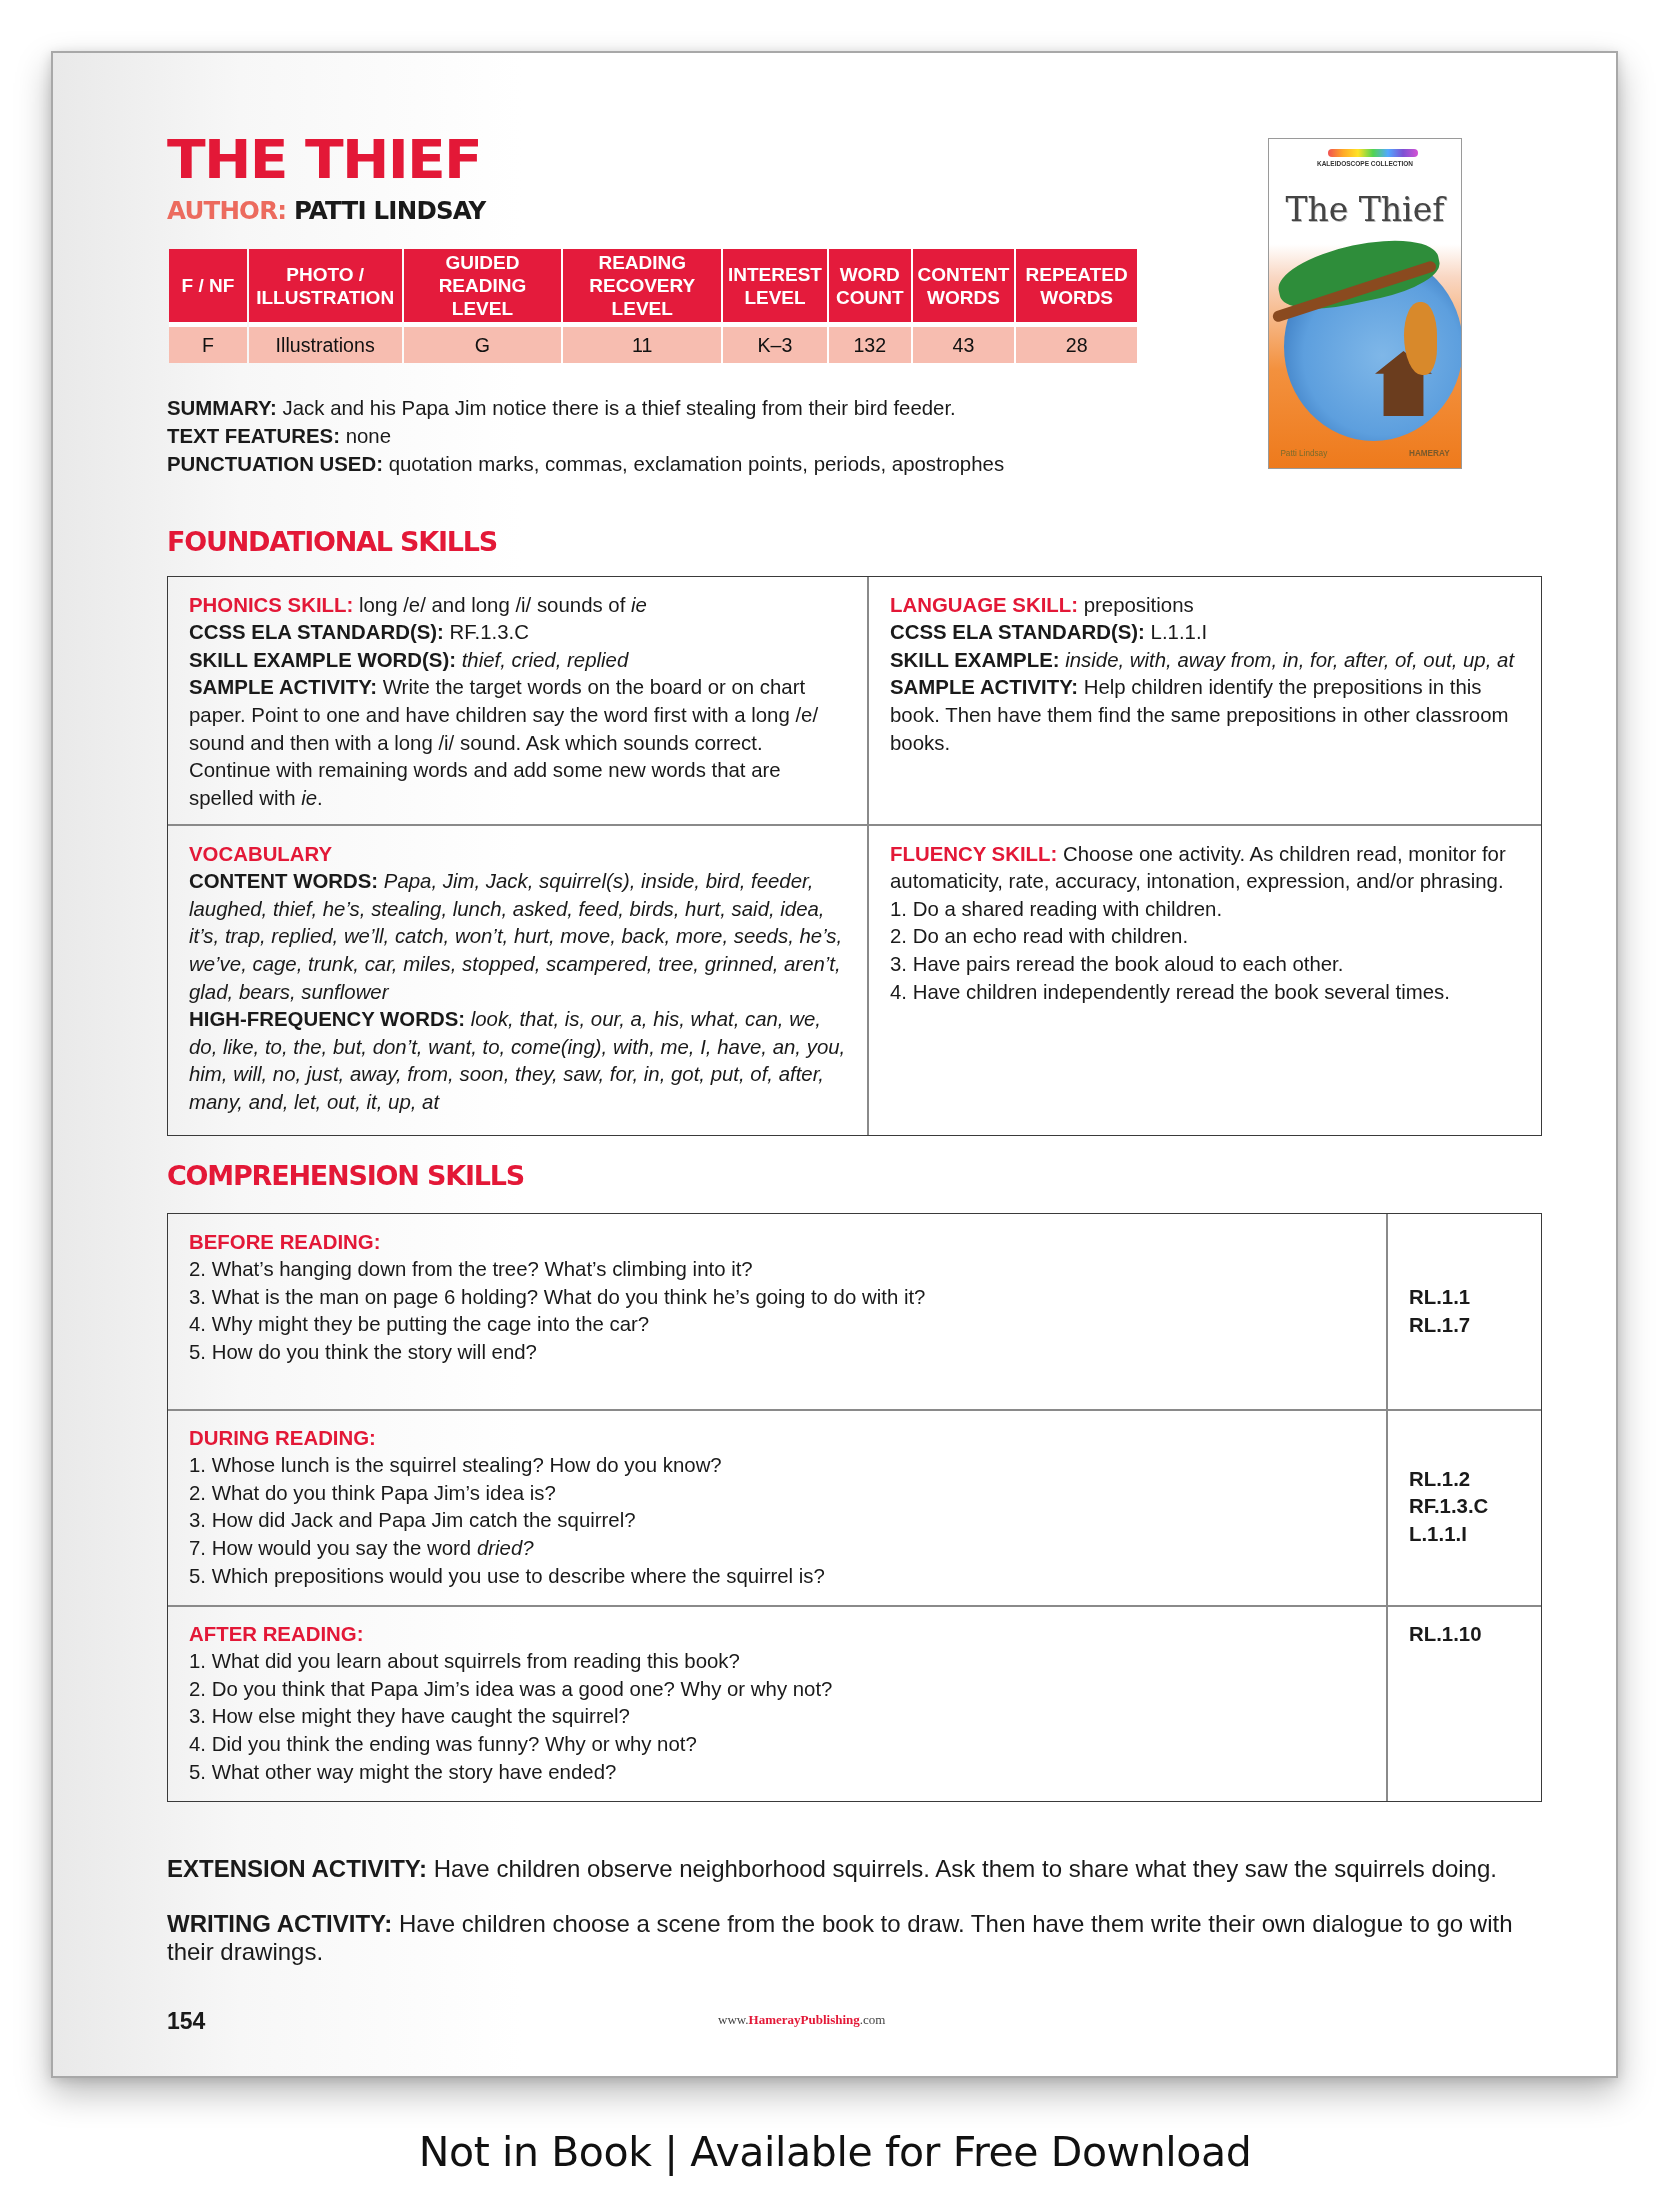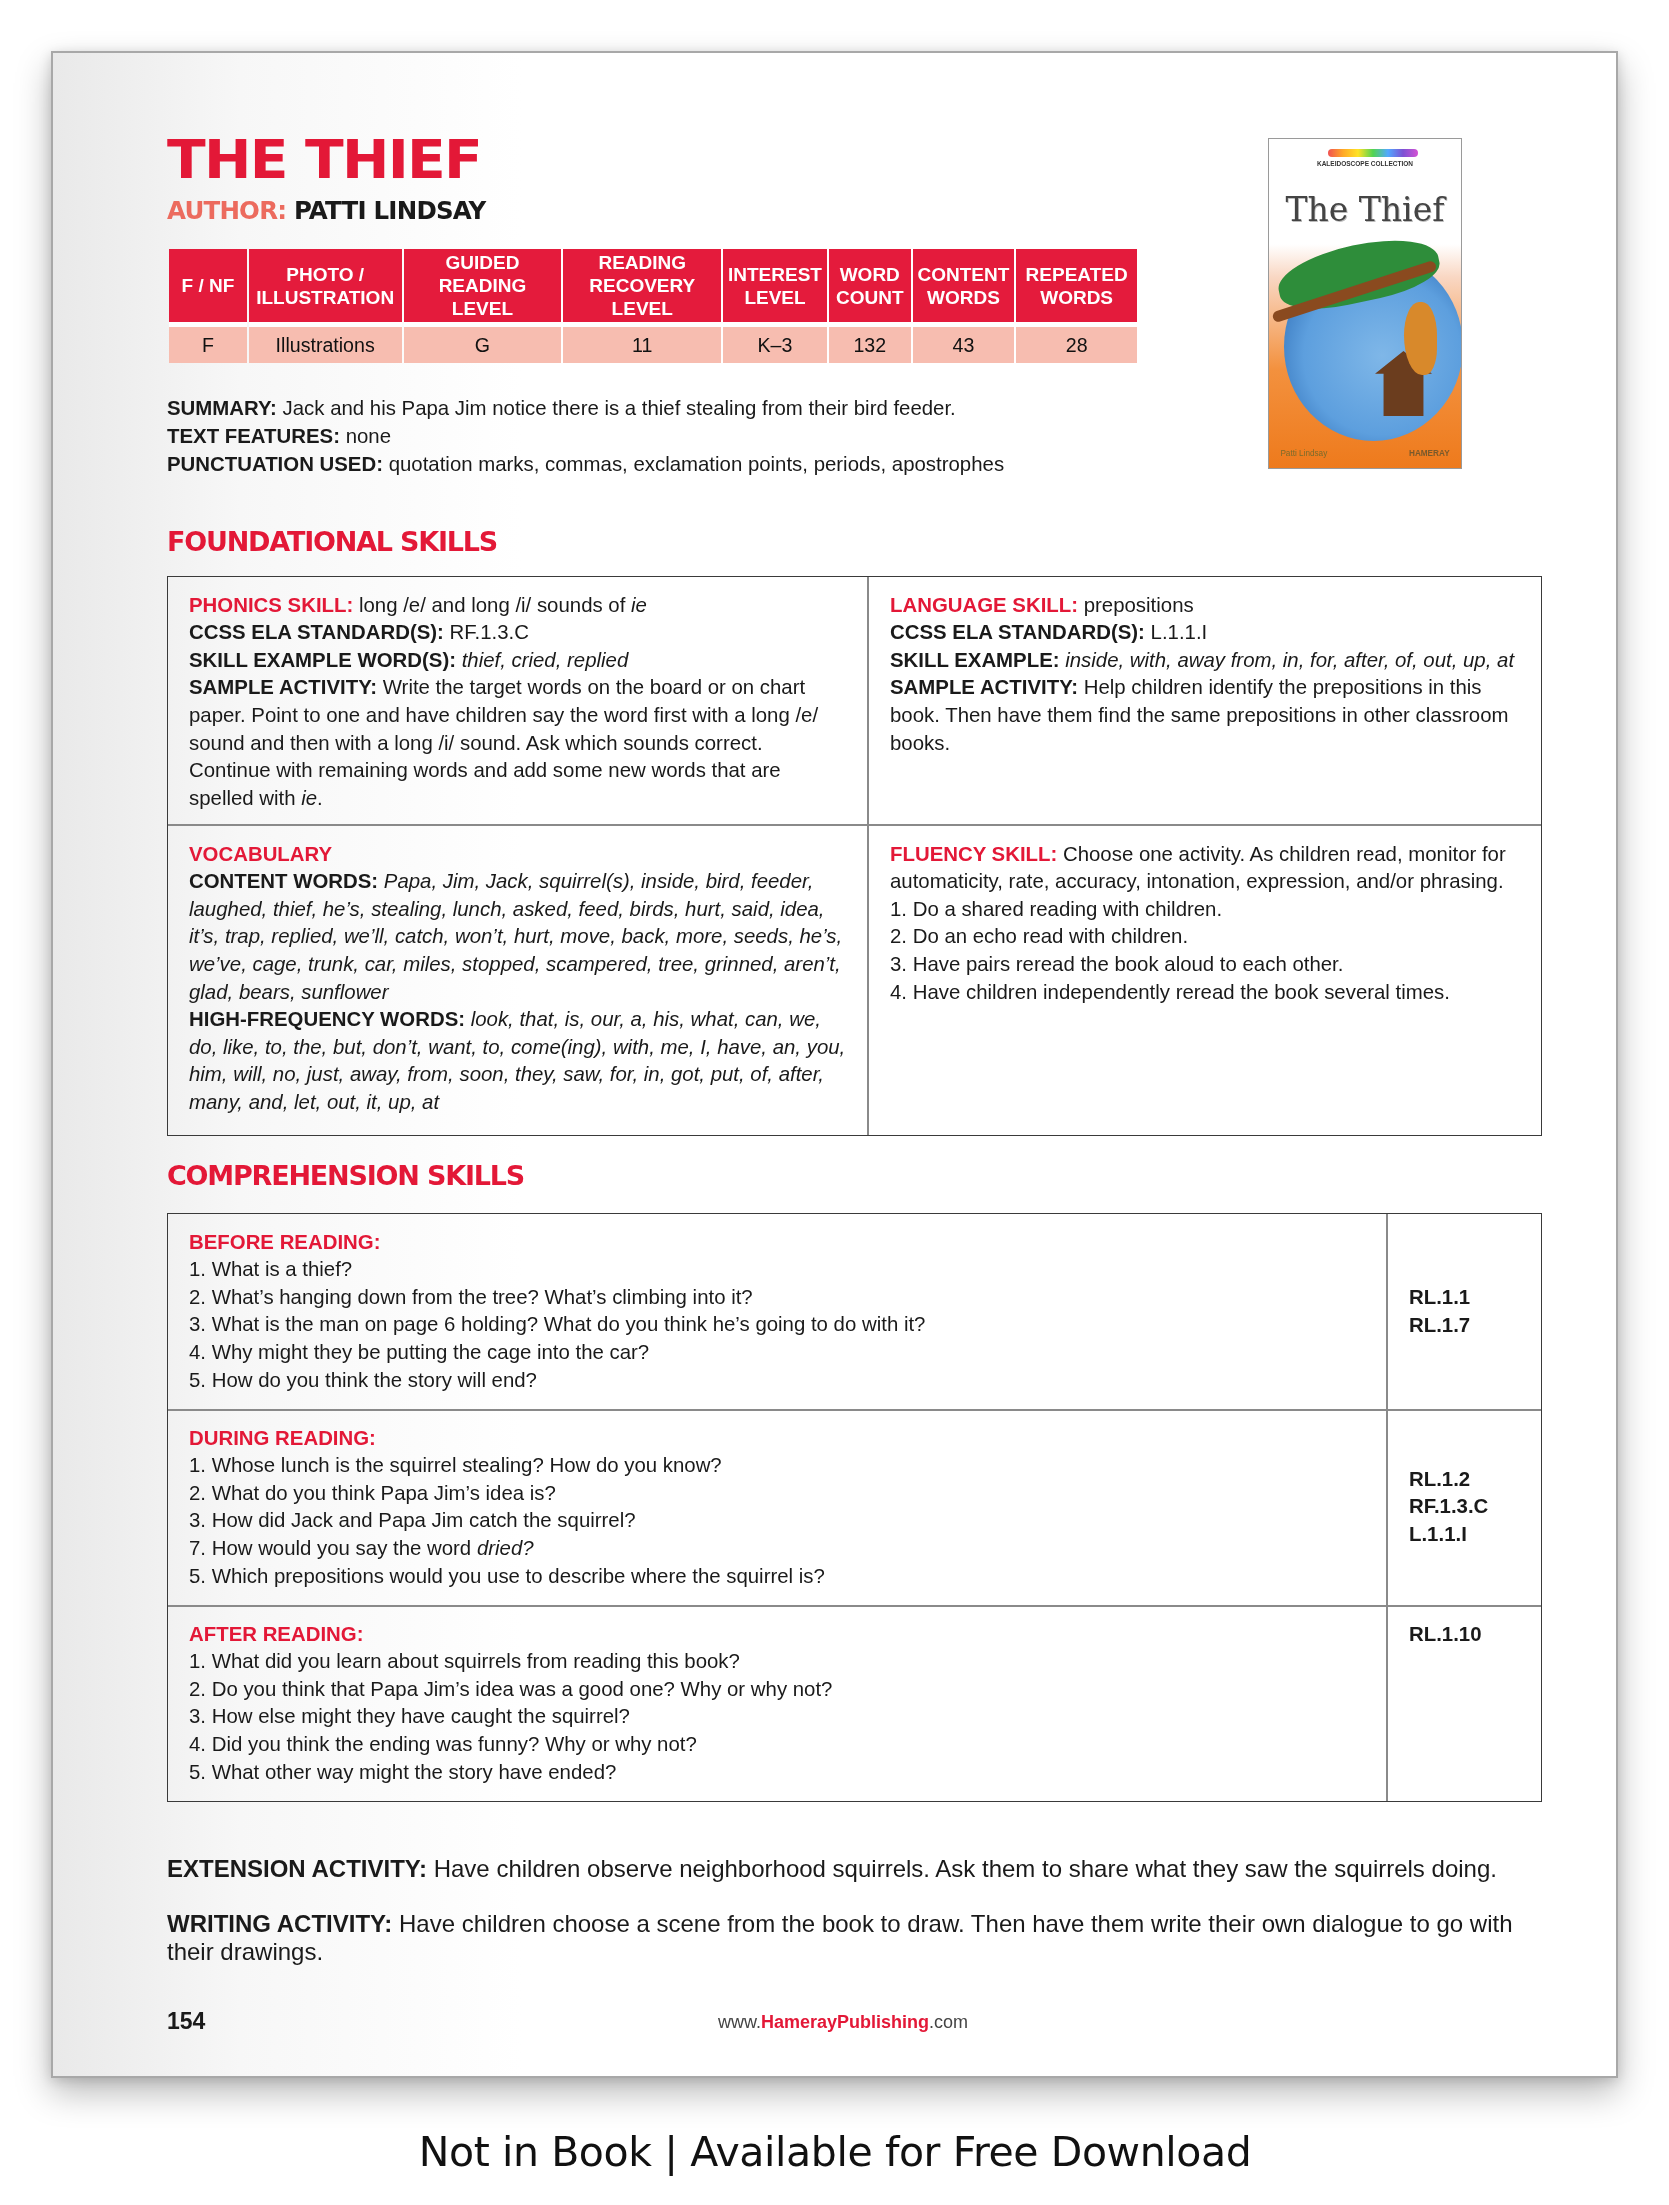--- a/index.html
+++ b/index.html
@@ -53,21 +53,21 @@
   .cell { position:absolute; box-sizing:border-box; padding:14.7px 21px; font-size:20.4px; line-height:27.6px; }
   .red { color:#e31837; font-weight:bold; }
   .k { font-weight:bold; }
   .vline { position:absolute; width:1.6px; background:#8a8a8a; }
   .hline { position:absolute; height:1.6px; background:#8a8a8a; }
   .std { font-weight:bold; font-size:20.4px; line-height:27.6px; }
   .indent { padding-left:26px; text-indent:-26px; }
 
   .foot { font-size:24px; line-height:28px; }
   .pagenum { font-weight:bold; font-size:23px; }
-  .url { font-size:18px; color:#444; }
+  .url { font-size:13px; color:#444;font-family:Liberation Serif, serif; }
   .url .brand { color:#e31837; font-weight:bold; }
   .caption { left:0; width:1670px; top:2128px; text-align:center; font-size:41px; color:#111; font-family:"DejaVu Sans", sans-serif; font-weight:normal; letter-spacing:-0.4px; }
 </style>
 </head>
 <body>
 
 <div class="page">
 
   <div class="abs title">THE THIEF</div>
   <div class="abs author">
@@ -156,21 +156,20 @@
 
   <div class="abs section-h" style="left:114px; top:1107px;">COMPREHENSION SKILLS</div>
 
   <div class="box" style="left:114px; top:1160px; width:1373px; height:587px;">
     <div class="vline" style="left:1218px; top:0; height:587px;"></div>
     <div class="hline" style="left:0; top:195px; width:1373px;"></div>
     <div class="hline" style="left:0; top:391px; width:1373px;"></div>
 
     <div class="cell" style="left:0; top:0; width:1218px; height:195px;">
       <div class="red">BEFORE READING:</div>
-      <div>1. What is a thief?</div>
       <div>2. What’s hanging down from the tree? What’s climbing into it?</div>
       <div>3. What is the man on page 6 holding? What do you think he’s going to do with it?</div>
       <div>4. Why might they be putting the cage into the car?</div>
       <div>5. How do you think the story will end?</div>
     </div>
     <div class="cell" style="left:1220px; top:0; width:153px; height:195px; display:flex; flex-direction:column; justify-content:center;">
       <div class="std">RL.1.1</div>
       <div class="std">RL.1.7</div>
     </div>
 

